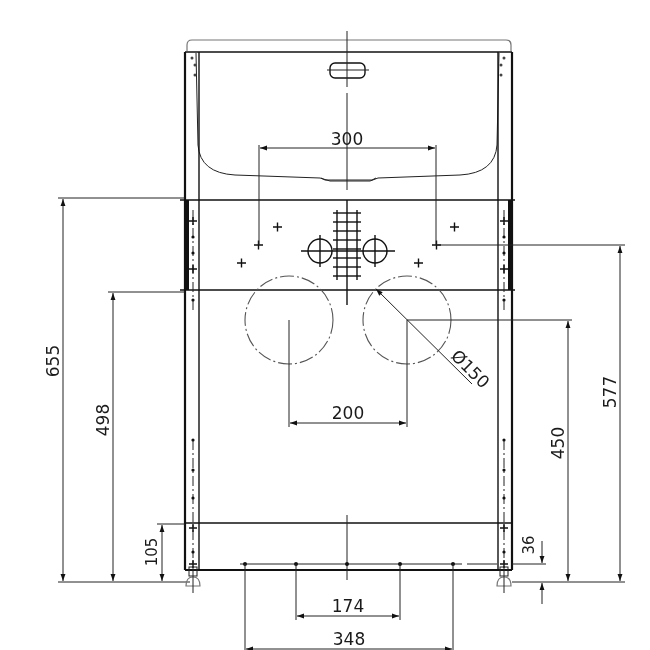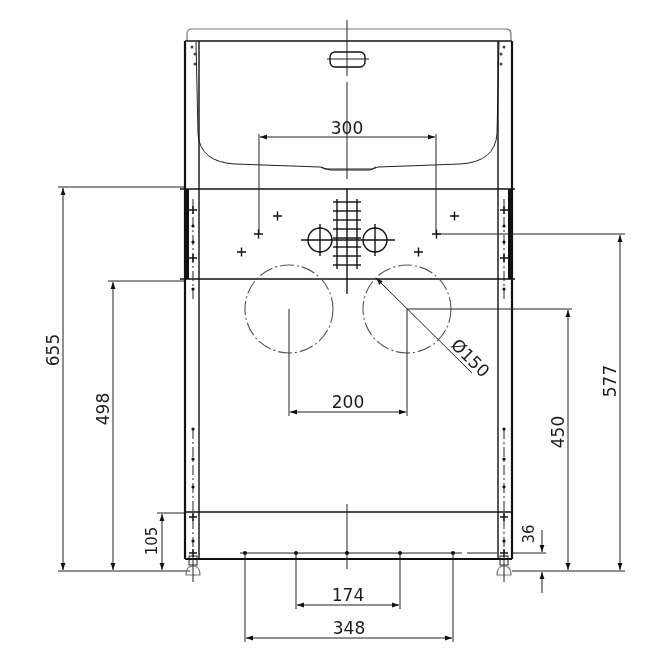--- a/index.html
+++ b/index.html
@@ -1,17 +1,17 @@
 <!DOCTYPE html>
 <html><head>
 <meta charset="utf-8">
 <style>
   html, body { margin: 0; padding: 0; background: #ffffff; }
   body { width: 650px; height: 650px; overflow: hidden; }
-  #drawing { position: absolute; left: 0; top: 4px; width: 650px; height: 502px; }
+  #drawing { position: absolute; left: 0; top: 15px; width: 650px; height: 502px; }
   svg text { font-family: "DejaVu Sans", "Liberation Sans", sans-serif; fill: #1a1a1a; }
   .thick { stroke: #111; stroke-width: 2.2; fill: none; }
   .med { stroke: #111; stroke-width: 1.4; fill: none; }
   .thin { stroke: #222; stroke-width: 1; fill: none; }
   .grey { stroke: #777; stroke-width: 1.2; fill: none; }
   .dashed { stroke: #555; stroke-width: 1.1; fill: none; stroke-dasharray: 14 3 2 3; }
   .dashdot { stroke: #222; stroke-width: 1; fill: none; stroke-dasharray: 10 3 2 3; }
   .dim-text { font-size: 17px; }
 </style>
 </head>

